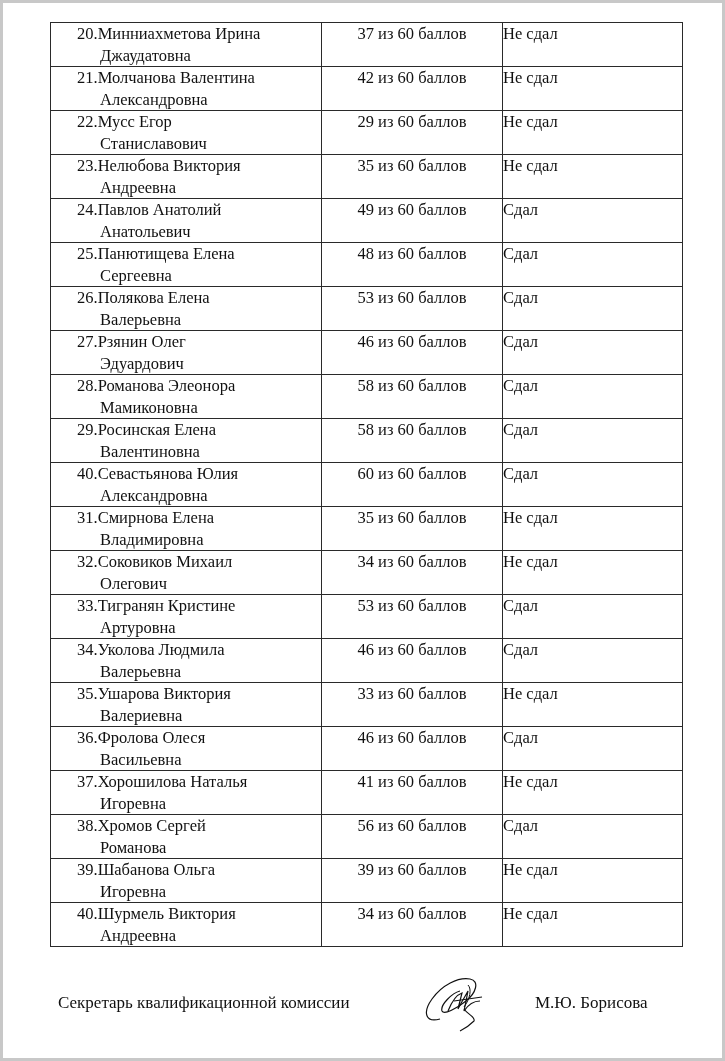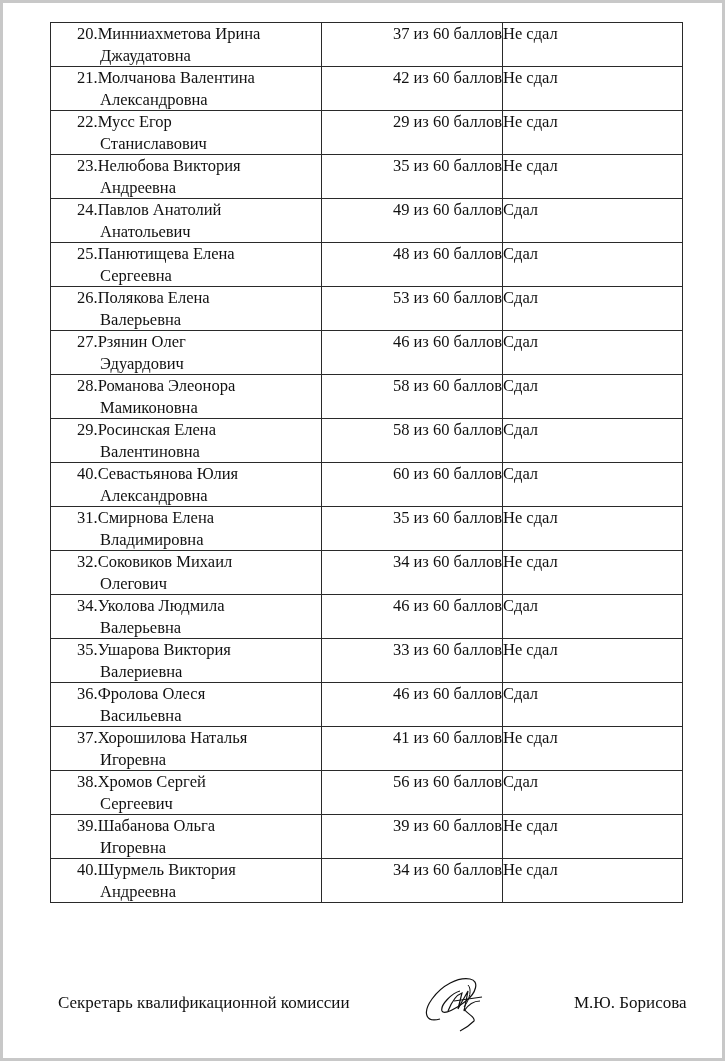--- a/index.html
+++ b/index.html
@@ -32,30 +32,30 @@
       vertical-align: top;
       font-size: 16.5px;
       line-height: 21.5px;
     }
     col.c-name { width: 271px; }
     col.c-score { width: 181px; }
     col.c-status { width: 180px; }
     .name-cell { padding-left: 26px !important; }
     .name-line1 { display: block; white-space: nowrap; }
     .name-line2 { display: block; padding-left: 23px; white-space: nowrap; }
-    .score-cell { text-align: right; }
+    .score-cell { text-align: center; }
     .status-cell { text-align: left; }
     .footer {
       position: absolute;
       top: 990px;
       font-size: 17px;
       white-space: nowrap;
     }
     .footer-title { left: 55px; }
-    .footer-name { left: 571px; text-align: right; }
+    .footer-name { left: 532px; text-align: right; }
     .signature {
       position: absolute;
       left: 415px; top: 968px;
       width: 80px; height: 62px;
     }
   </style>
 </head>
 <body>
 
 <div class="page">
@@ -165,20 +165,28 @@
         <tr>
           <td class="name-cell">
             <span class="name-line1"><span>32.</span><span>Соковиков Михаил</span></span>
             <span class="name-line2">Олегович</span>
           </td>
           <td class="score-cell">34 из 60 баллов</td>
           <td class="status-cell">Не сдал</td>
         </tr>
         <tr>
           <td class="name-cell">
+            <span class="name-line1"><span>33.</span><span>Тигранян Кристине</span></span>
+            <span class="name-line2">Артуровна</span>
+          </td>
+          <td class="score-cell">53 из 60 баллов</td>
+          <td class="status-cell">Сдал</td>
+        </tr>
+        <tr>
+          <td class="name-cell">
             <span class="name-line1"><span>34.</span><span>Уколова Людмила</span></span>
             <span class="name-line2">Валерьевна</span>
           </td>
           <td class="score-cell">46 из 60 баллов</td>
           <td class="status-cell">Сдал</td>
         </tr>
         <tr>
           <td class="name-cell">
             <span class="name-line1"><span>35.</span><span>Ушарова Виктория</span></span>
             <span class="name-line2">Валериевна</span>
@@ -198,21 +206,21 @@
           <td class="name-cell">
             <span class="name-line1"><span>37.</span><span>Хорошилова Наталья</span></span>
             <span class="name-line2">Игоревна</span>
           </td>
           <td class="score-cell">41 из 60 баллов</td>
           <td class="status-cell">Не сдал</td>
         </tr>
         <tr>
           <td class="name-cell">
             <span class="name-line1"><span>38.</span><span>Хромов Сергей</span></span>
-            <span class="name-line2">Сергеевич</span>
+            <span class="name-line2">Романова</span>
           </td>
           <td class="score-cell">56 из 60 баллов</td>
           <td class="status-cell">Сдал</td>
         </tr>
         <tr>
           <td class="name-cell">
             <span class="name-line1"><span>39.</span><span>Шабанова Ольга</span></span>
             <span class="name-line2">Игоревна</span>
           </td>
           <td class="score-cell">39 из 60 баллов</td>

